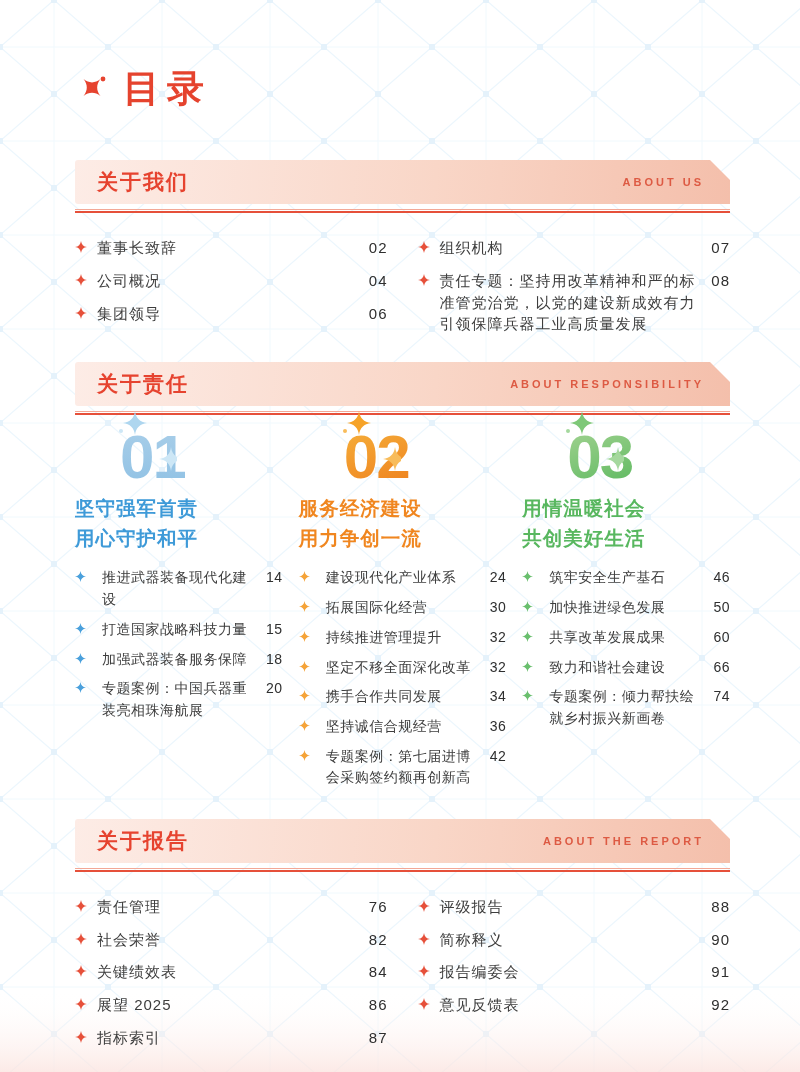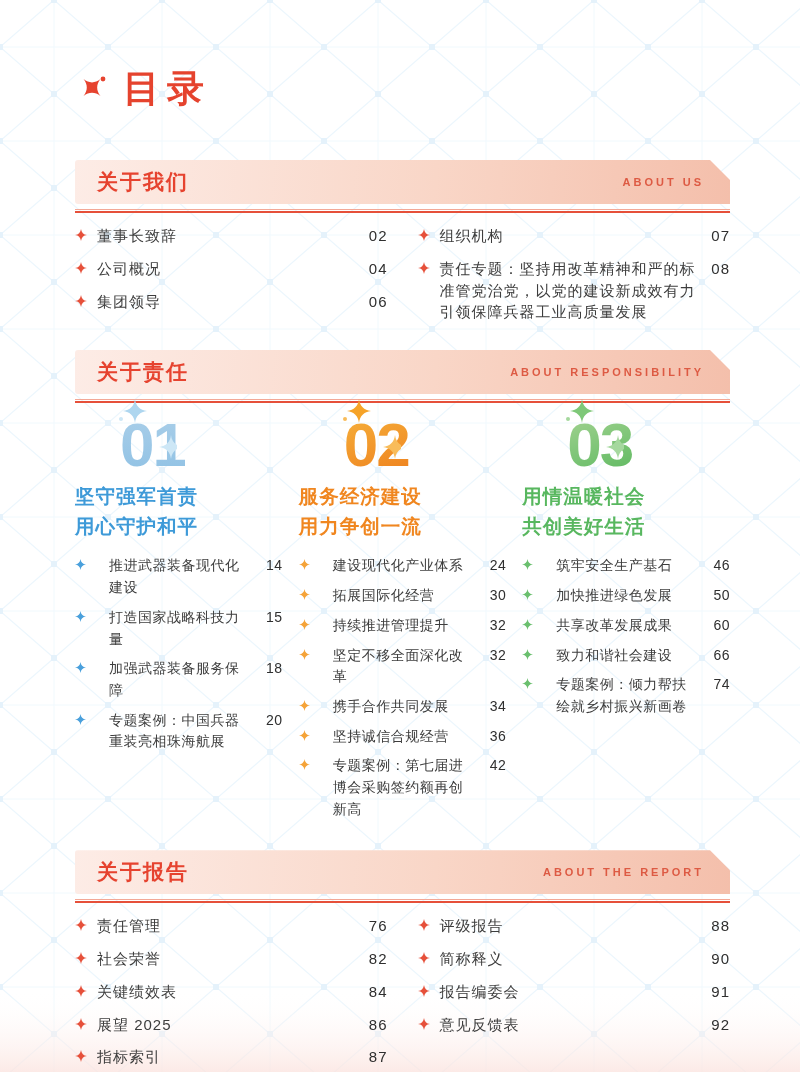--- a/index.html
+++ b/index.html
@@ -18,21 +18,21 @@
   .bar { position:relative; height:44px; display:flex; align-items:center; justify-content:space-between;
          padding:0 26px 0 22px; border-radius:3px 0 0 3px;
          background:linear-gradient(95deg,#fdece6 0%,#f9d6c7 55%,#f4bfab 100%);
          clip-path:polygon(0 0, calc(100% - 20px) 0, 100% 20px, 100% 100%, 0 100%);text-align:right; }
   .bar-cn { font-size:21px; font-weight:800; color:#e6432f; letter-spacing:2px; }
   .bar-en { font-size:11px; font-weight:700; color:#dd5a43; letter-spacing:3px; }
   .bar-rule { height:4px; margin-top:5px;
          background:linear-gradient(180deg,#f3a896 0 1px,rgba(255,255,255,0) 1px 2px,#e6503a 2px 100%); }
 
   
-  .toc-grid { display:grid; grid-template-columns:1fr 1fr; column-gap:30px; margin:12px 0 16px; }
+  .toc-grid { display:grid; grid-template-columns:1fr 1fr; column-gap:30px; margin:24px 0 16px; }
   .toc-row { display:flex; align-items:flex-start; gap:10px; margin-bottom:11px; font-size:15px;
              color:#3d3d3d; line-height:1.45; letter-spacing:1px; }
   .toc-row .lbl { flex:1; }
   .toc-row .pg  { margin-left:auto; white-space:nowrap; color:#2f2f2f; }
   .bullet { flex:0 0 auto; width:12px; height:12px; margin-top:4px; }
   .bullet svg { display:block; width:12px; height:12px; }
   .b-red   { fill:#e6503a; }
 
   
   .chapters { display:grid; grid-template-columns:1fr 1fr 1fr; column-gap:16px; margin:12px 0 22px; }
@@ -40,21 +40,21 @@
   .ch-num { font-size:62px; font-weight:700; letter-spacing:-2px; line-height:60px;
             -webkit-background-clip:text; background-clip:text; color:transparent;margin-left:45px; }
   .ch-blue   .ch-num { background-image:linear-gradient(180deg,#aacfe9,#8fc1e4); }
   .ch-orange .ch-num { background-image:linear-gradient(160deg,#f6b23c,#ee7f1d); }
   .ch-green  .ch-num { background-image:linear-gradient(160deg,#a6d494,#5bb85e); }
   .ch-spark { position:absolute; top:-16px; left:40px; width:62px; height:62px; }
   .ch-head { font-size:19.5px; font-weight:800; line-height:1.55; letter-spacing:1px; margin-bottom:14px; }
   .ch-blue   .ch-head { color:#3e9ad8; }
   .ch-orange .ch-head { color:#f0861f; }
   .ch-green  .ch-head { color:#58b75f; }
-  .ch-row { display:flex; align-items:flex-start; gap:23px; font-size:14px; color:#3d3d3d;
+  .ch-row { display:flex; align-items:flex-start; gap:16px; font-size:14px; color:#3d3d3d;
             line-height:1.55; letter-spacing:0.5px; margin-bottom:8px; }
   .ch-row .bullet { width:11px; height:11px; margin-top:4px; }
   .ch-row .bullet svg { width:11px; height:11px; }
   .ch-row .lbl { flex:1; }
   .ch-row .pg  { margin-left:auto; white-space:nowrap; color:#2f2f2f; }
 
   .sec-report { margin-top:10px; }
   .hidden-defs { position:absolute; width:0; height:0; overflow:hidden; }
 </style>
 </head>

